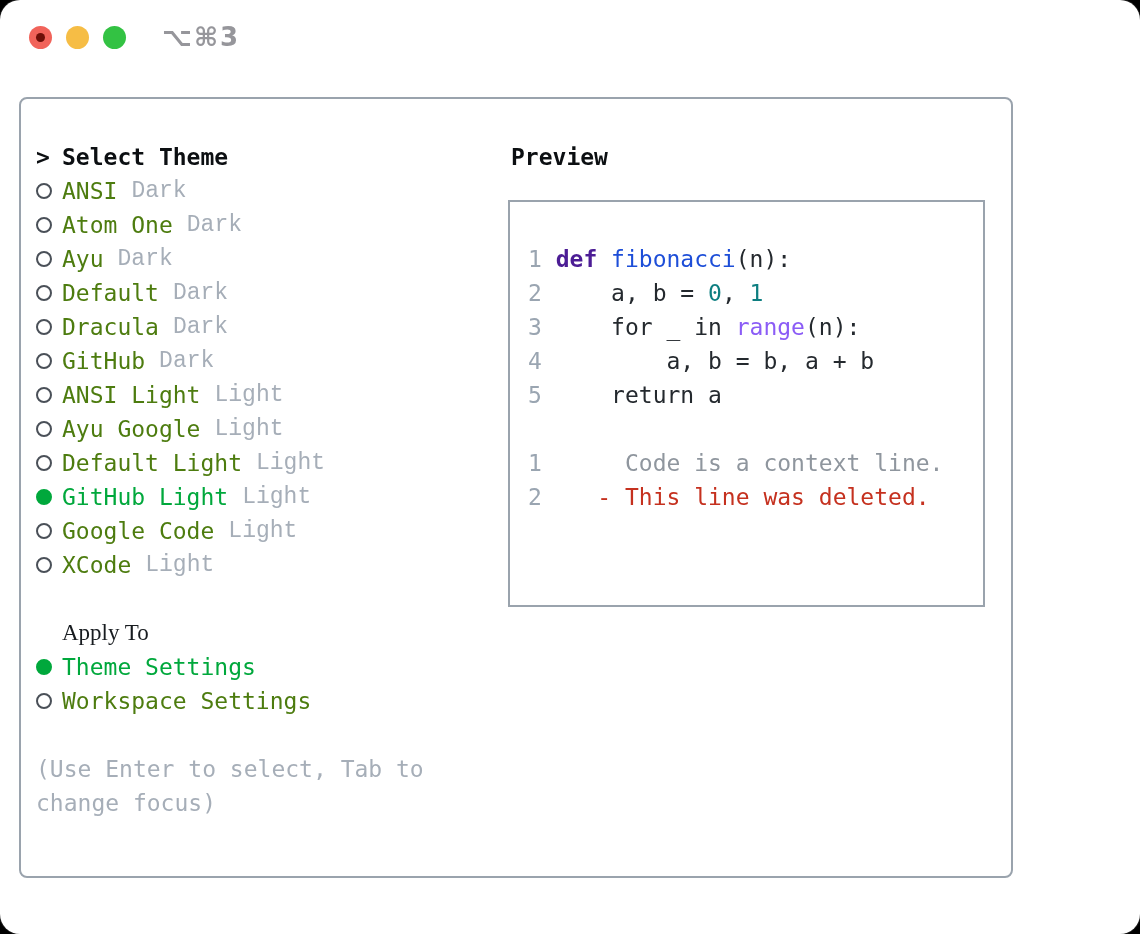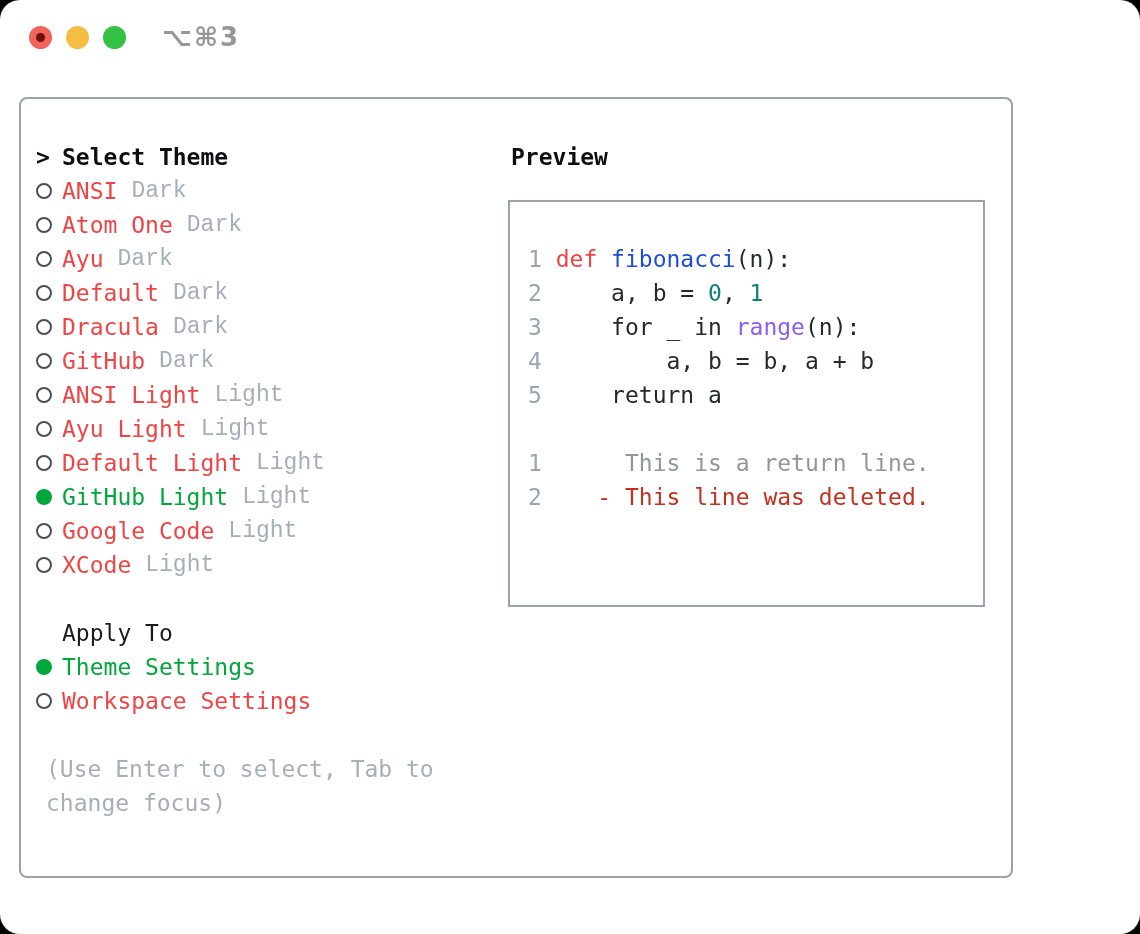--- a/index.html
+++ b/index.html
@@ -31,39 +31,39 @@
   }
   .panel-inner{position:absolute;left:0;top:0;right:0;bottom:0;}
   
   .left-col{position:absolute;left:15px;top:41px;width:460px;font-size:23px;color:#343a42;}
   .row{height:34px;display:flex;align-items:center;white-space:pre;}
   .row.header{font-weight:700;color:#0c0f12;}
   .bullet-cell{width:26px;display:flex;align-items:center;flex:none;}
   .prefix{font-weight:700;color:#0c0f12;}
   .ring{width:12px;height:12px;border:2px solid #4a5058;border-radius:50%;box-sizing:content-box;}
   .selected .ring{background:#00a83c;border-color:#00a83c;}
-  .iname{color:#ef4444;}
+  .iname{color:#4d7c0f;}
   .selected .iname{color:#00a83c;}
   .ivariant{color:#a6aeb8;margin-left:14px;font-family:Liberation Mono, monospace;}
-  .apply-header{color:#181c20;}
+  .apply-header{color:#181c20;font-family:Liberation Serif, serif;}
   .spacer{height:34px;}
-  .hint{height:34px;line-height:34px;color:#a6aeb8;white-space:pre;margin-left:10px;}
+  .hint{height:34px;line-height:34px;color:#a6aeb8;white-space:pre;}
   
   .preview-header{
     position:absolute;left:490px;top:41px;height:34px;line-height:34px;
     font-size:23px;font-weight:700;color:#0c0f12;
   }
   .preview-box{
     position:absolute;left:487px;top:101px;width:477px;height:407px;
     border:2px solid #9aa3ad;background:#fff;box-sizing:border-box;
   }
   .code{position:absolute;left:18px;top:40px;font-size:23px;}
   .code-line{height:34px;line-height:34px;white-space:pre;}
   .seg-num{color:#9aa5b1;}
-  .seg-kw{color:#ef4444;}
+  .seg-kw{color:#4c1d95;font-weight:bold;}
   .seg-code{color:#24292e;}
   .seg-fn{color:#1d4ed8;}
   .seg-numlit{color:#0d7e80;}
   .seg-builtin{color:#8b5cf6;}
   .seg-context{color:#8f969e;}
   .seg-deleted{color:#c5311f;}
   .seg-added{color:#00b100;}
 </style>
 </head>
 <body>
@@ -119,21 +119,21 @@
           <span class="iname">GitHub</span>
           <span class="ivariant">Dark</span>
         </div>
         <div class="row item">
           <span class="bullet-cell"><span class="ring"></span></span>
           <span class="iname">ANSI Light</span>
           <span class="ivariant">Light</span>
         </div>
         <div class="row item">
           <span class="bullet-cell"><span class="ring"></span></span>
-          <span class="iname">Ayu Light</span>
+          <span class="iname">Ayu Google</span>
           <span class="ivariant">Light</span>
         </div>
         <div class="row item">
           <span class="bullet-cell"><span class="ring"></span></span>
           <span class="iname">Default Light</span>
           <span class="ivariant">Light</span>
         </div>
         <div class="row item selected">
           <span class="bullet-cell"><span class="ring"></span></span>
           <span class="iname">GitHub Light</span>
@@ -175,20 +175,20 @@
       <div class="preview-header">Preview</div>
 
       <div class="preview-box">
         <div class="code">
           <div class="code-line"><span class="seg-num">1 </span><span class="seg-kw">def </span><span class="seg-fn">fibonacci</span><span class="seg-code">(n):</span></div>
           <div class="code-line"><span class="seg-num">2 </span><span class="seg-code">    a, b = </span><span class="seg-numlit">0</span><span class="seg-code">, </span><span class="seg-numlit">1</span></div>
           <div class="code-line"><span class="seg-num">3 </span><span class="seg-code">    for _ in </span><span class="seg-builtin">range</span><span class="seg-code">(n):</span></div>
           <div class="code-line"><span class="seg-num">4 </span><span class="seg-code">        a, b = b, a + b</span></div>
           <div class="code-line"><span class="seg-num">5 </span><span class="seg-code">    return a</span></div>
           <div class="code-line"></div>
-          <div class="code-line"><span class="seg-num">1 </span><span class="seg-context">     This is a return line.</span></div>
+          <div class="code-line"><span class="seg-num">1 </span><span class="seg-context">     Code is a context line.</span></div>
           <div class="code-line"><span class="seg-num">2 </span><span class="seg-deleted">   - This line was deleted.</span></div>
         </div>
       </div>
 
     </div>
   </div>
 </div>
 
 </body></html>

